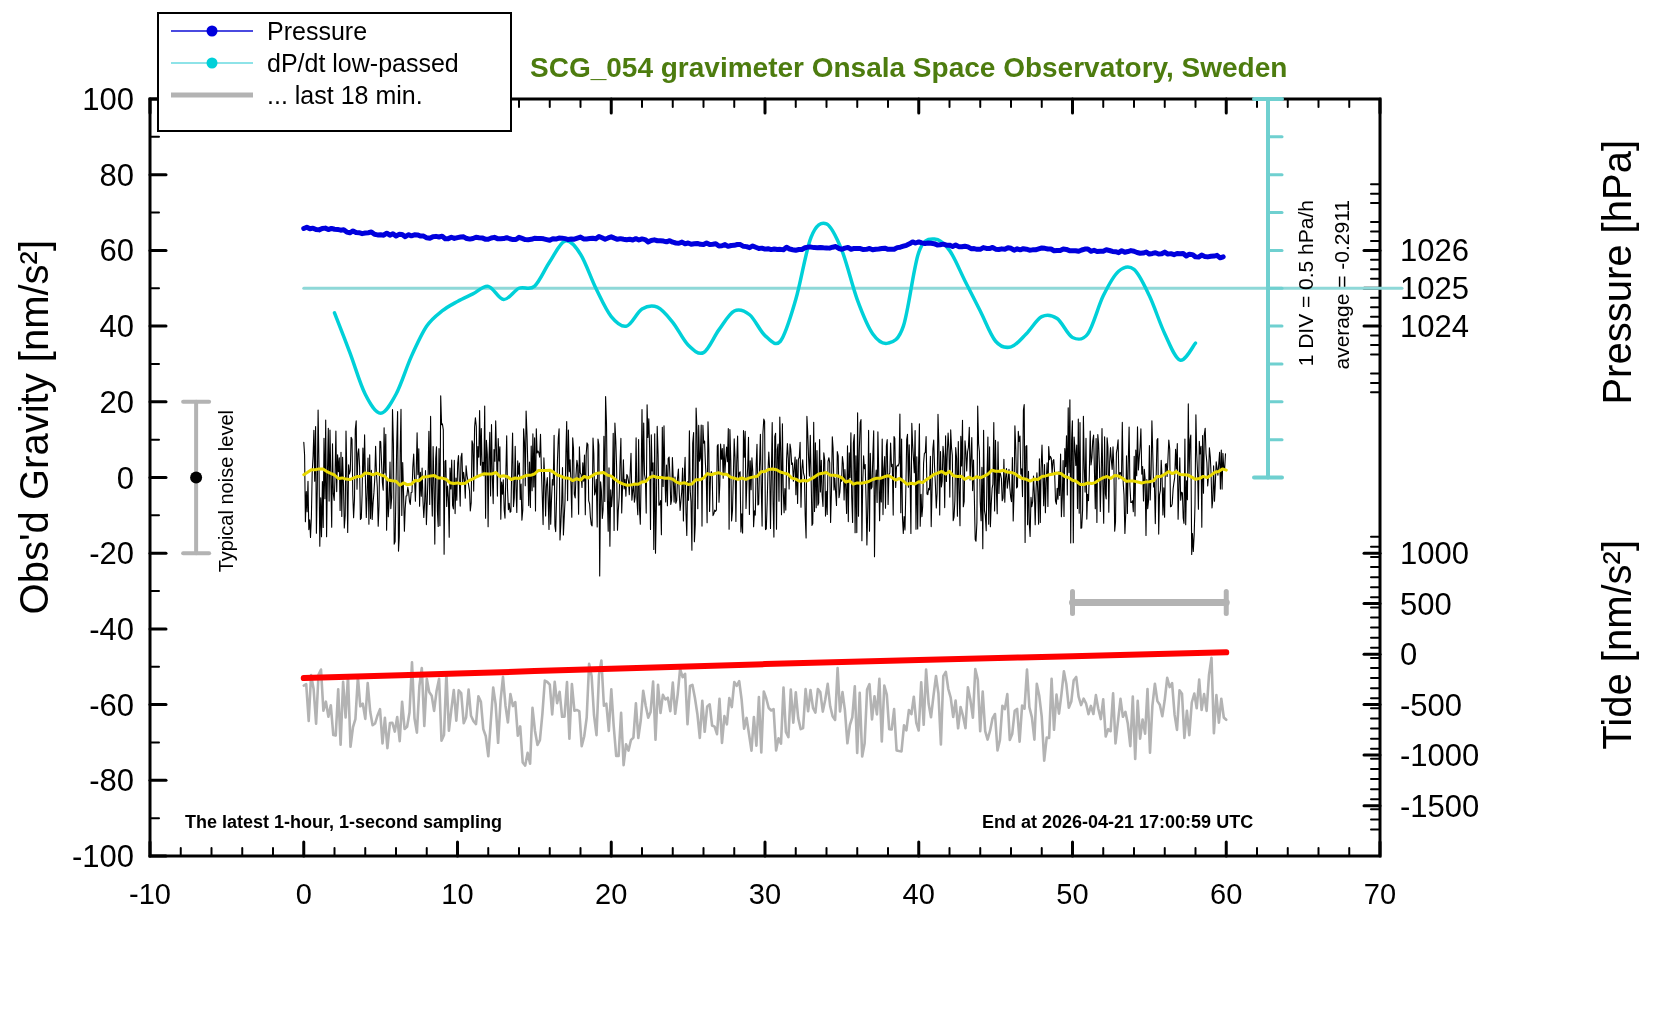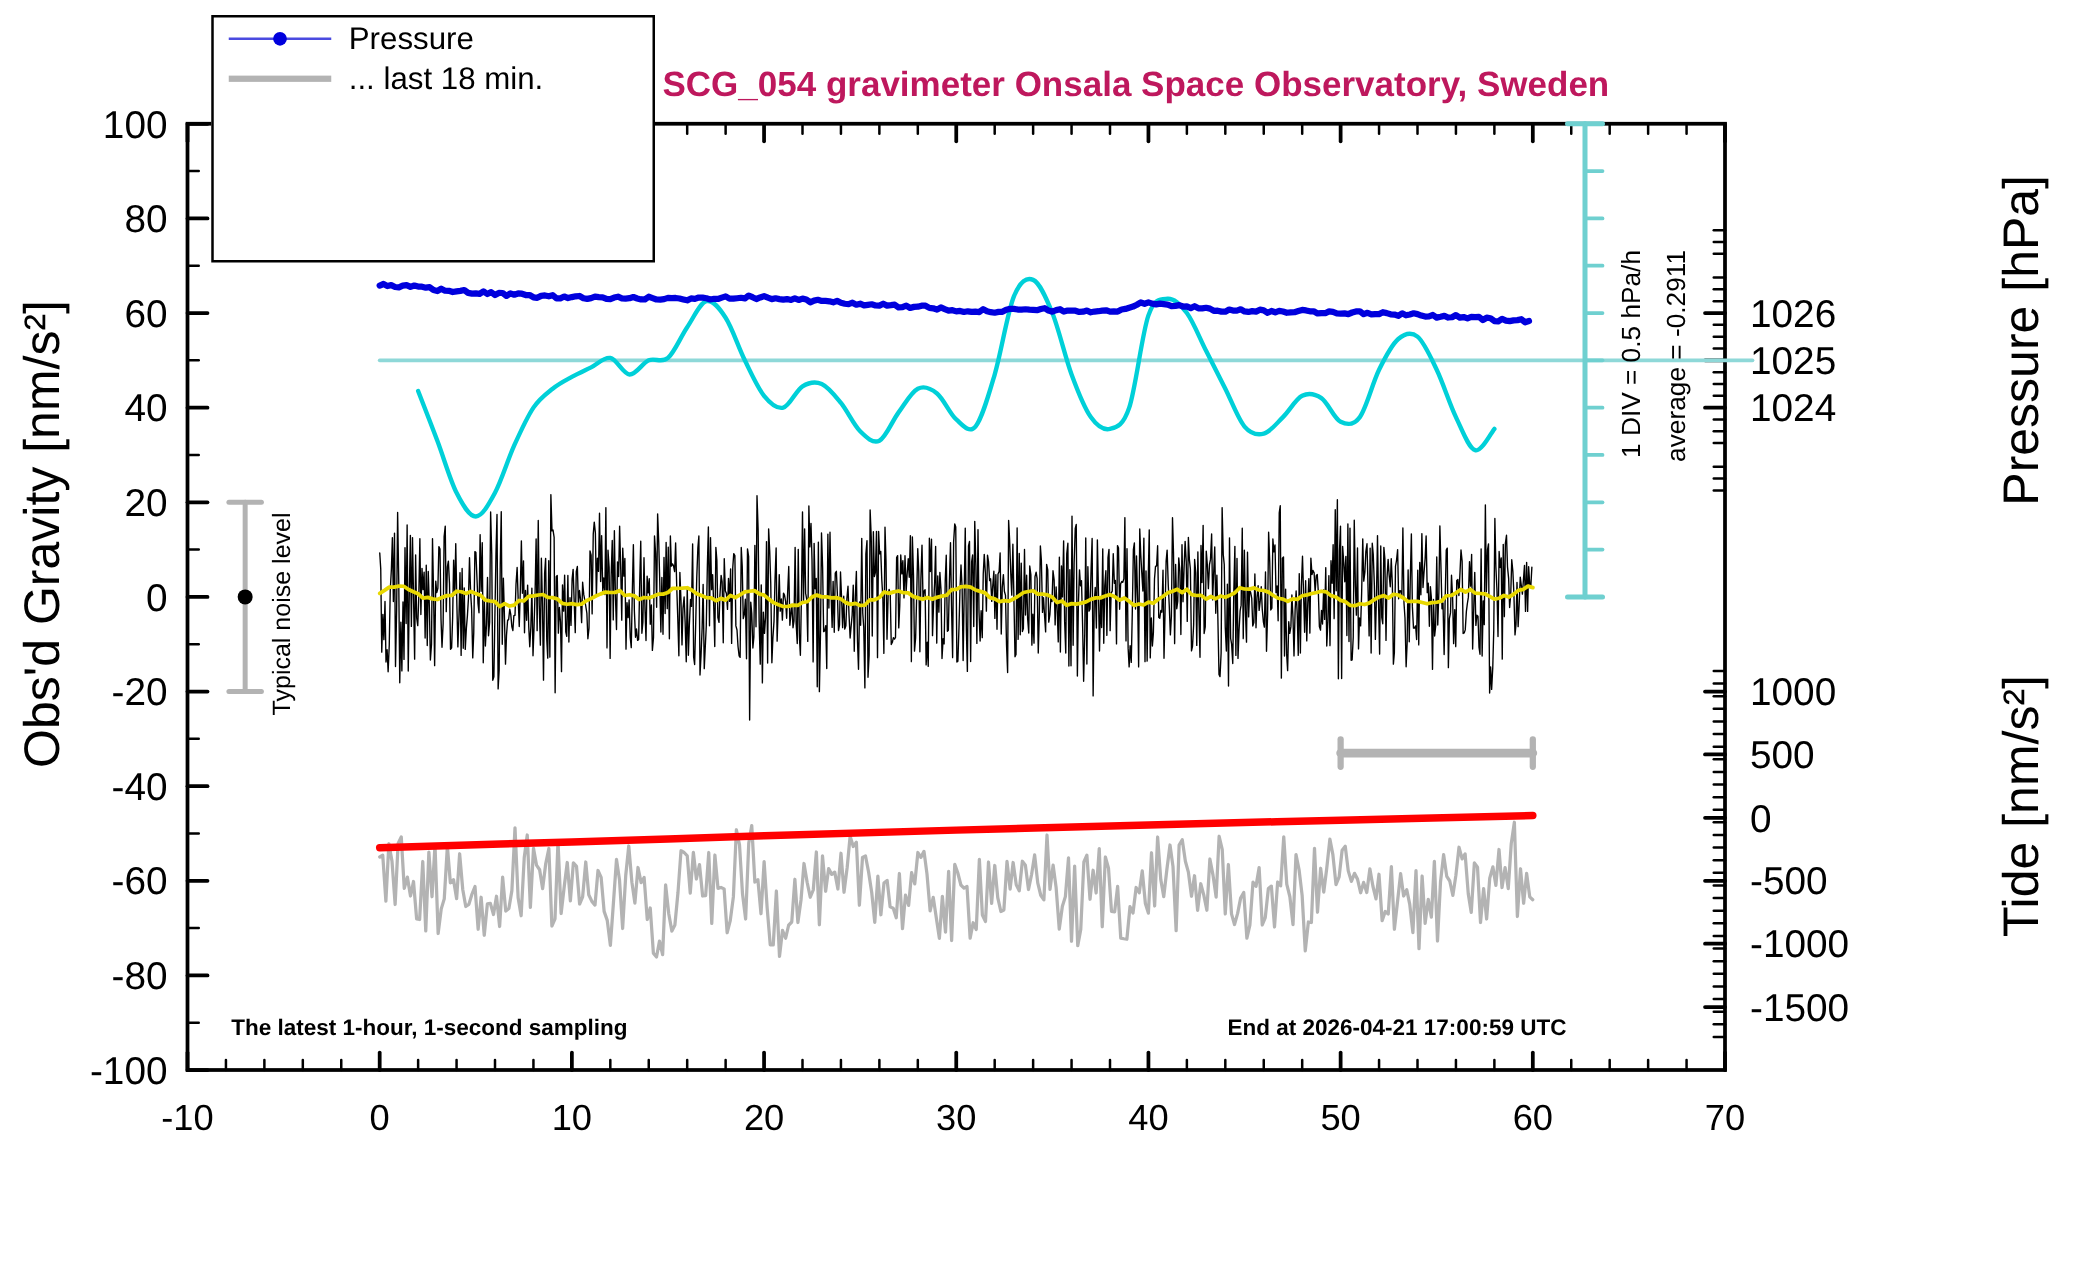--- a/index.html
+++ b/index.html
@@ -2,32 +2,32 @@
 <html><head>
 <meta charset="utf-8">
 <style>
   html,body{margin:0;padding:0;background:#fff;}
   body{width:1660px;height:1020px;font-family:"Liberation Sans",sans-serif;overflow:hidden;}
   #root{position:relative;width:1660px;height:1020px;background:#ffffff;}
   .abs{position:absolute;}
   svg{display:block;}
   .vtext{writing-mode:vertical-rl;transform:rotate(180deg);white-space:nowrap;}
   #legendbox{
-    left:157px;top:12px;width:355px;height:198px;
-    border:2px solid #000;background:#fff;box-sizing:border-box;z-index:40;margin-left:12px;
+    left:157px;top:12px;width:355px;height:120px;
+    border:2px solid #000;background:#fff;box-sizing:border-box;z-index:40;
   }
   .legrow{display:flex;align-items:center;height:30px;margin-top:2px;}
   .legsample{width:82px;height:20px;position:relative;margin-left:12px;}
   .legline{position:absolute;left:0;right:0;top:50%;transform:translateY(-50%);}
   .legdot{position:absolute;left:50%;top:50%;width:11px;height:11px;border-radius:50%;
           transform:translate(-50%,-50%);}
   .leglabel{margin-left:14px;font-size:25px;color:#000;line-height:1;}
   .bigaxis{font-size:40px;color:#000;font-family:"Liberation Sans",sans-serif;}
   .footer{font-size:18px;font-weight:bold;color:#000;white-space:nowrap;}
-  .titletxt{font-size:28px;font-weight:bold;color:#be185d;white-space:nowrap;}
+  .titletxt{font-size:28px;font-weight:bold;color:#4d7c0f;white-space:nowrap;}
   .smallvert{font-size:21px;color:#000;}
   .noisevert{font-size:20px;color:#000;}
 </style>
 </head>
 <body>
 
 <div id="root">
 
   <svg id="plot" width="1660" height="1020" viewBox="0 0 1660 1020">
       <rect x="150" y="99" width="1230" height="757" fill="none" stroke="#000" stroke-width="3"></rect>
@@ -251,20 +251,27 @@
   <div class="abs" id="legendbox">
     <div class="legrow">
       <span class="legsample">
         <span class="legline" style="height:2px;background:#4a4ae0;"></span>
         <span class="legdot" style="background:#0000dd;"></span>
       </span>
       <span class="leglabel">Pressure</span>
     </div>
     <div class="legrow">
       <span class="legsample">
+        <span class="legline" style="height:2px;background:#8ee3e8;"></span>
+        <span class="legdot" style="background:#00d0d8;"></span>
+      </span>
+      <span class="leglabel">dP/dt low-passed</span>
+    </div>
+    <div class="legrow">
+      <span class="legsample">
         <span class="legline" style="height:5px;background:#b3b3b3;"></span>
       </span>
       <span class="leglabel">... last 18 min.</span>
     </div>
   </div>
 
   <div class="abs titletxt" style="left:530px;top:52px;">SCG_054 gravimeter Onsala Space Observatory, Sweden</div>
 
   <div class="abs footer" style="left:185px;top:812px;">The latest 1-hour, 1-second sampling</div>
   <div class="abs footer" style="left:944px;top:812px;margin-left:38px;">End at 2026-04-21 17:00:59 UTC</div>

